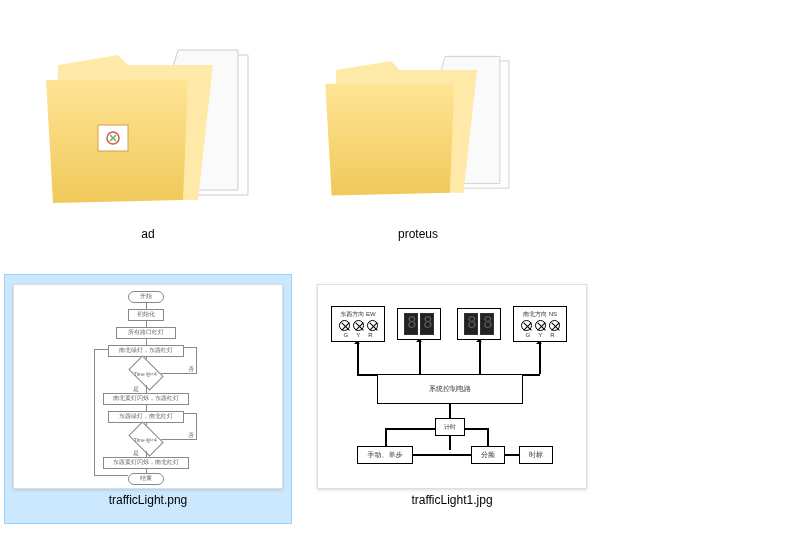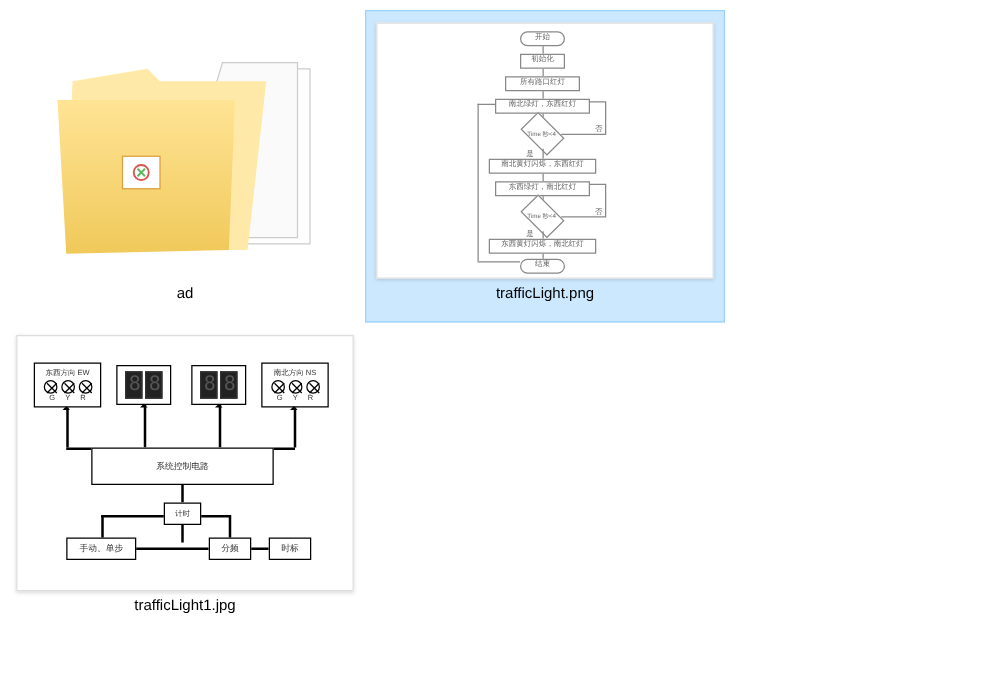--- a/index.html
+++ b/index.html
@@ -8,21 +8,21 @@
     font-size: 12px;
     background: #ffffff;
     width: 805px;
     height: 547px;
     overflow: hidden;
   }
   .file-grid {
     display: flex;
     flex-wrap: wrap;
     padding: 8px 4px;
-    gap: 0;
+    gap: 16px;
   }
   .file-item {
     width: 288px;
     height: 250px;
     display: flex;
     flex-direction: column;
     align-items: center;
     justify-content: flex-start;
     padding: 6px;
     border: 1px solid transparent;
@@ -179,20 +179,37 @@
         </defs>
         <rect x="60" y="100" width="30" height="26" fill="#fff" stroke="#d9a03c" stroke-width="1"></rect>
         <circle cx="75" cy="113" r="6" fill="none" stroke="#d9534f" stroke-width="1.5"></circle>
         <path d="M 72 110 L 78 116 M 78 110 L 72 116" stroke="#5cb85c" stroke-width="1.5"></path>
       </svg>
     </div>
     <div class="file-label">ad</div>
   </div>
 
 
+  <div class="file-item" style="width:220px">
+    <div class="icon-wrap" style="width:210px">
+      <svg class="folder-svg" viewBox="0 0 220 190" style="width:200px">
+        <path d="M 150 30 L 210 30 L 210 170 L 160 170 L 120 130 Z" fill="#fefefe" stroke="#ccc" stroke-width="1"></path>
+        <path d="M 140 25 L 200 25 L 200 165 L 150 165 L 110 125 Z" fill="#fafafa" stroke="#ccc" stroke-width="1"></path>
+        <path d="M 20 40 L 80 30 L 90 40 L 175 40 L 160 175 L 15 175 Z" fill="#ffe9a8"></path>
+        <path d="M 8 55 L 150 55 L 145 175 L 15 178 Z" fill="url(#fg3)"></path>
+        <defs>
+          <linearGradient id="fg3" x1="0" y1="0" x2="0" y2="1">
+            <stop offset="0" stop-color="#ffe495"></stop>
+            <stop offset="1" stop-color="#f0c95a"></stop>
+          </linearGradient>
+        </defs>
+      </svg>
+    </div>
+    <div class="file-label">proteus</div>
+  </div>
 
   <div class="file-item selected">
     <div class="icon-wrap">
       <div class="thumb">
         <div class="flowchart">
           <div class="fc-box" style="left:70px;top:0;width:36px;border-radius:6px">开始</div>
           <div class="fc-line" style="left:88px;top:12px;width:1px;height:6px"></div>
           <div class="fc-box" style="left:70px;top:18px;width:36px">初始化</div>
           <div class="fc-line" style="left:88px;top:30px;width:1px;height:6px"></div>
           <div class="fc-box" style="left:58px;top:36px;width:60px">所有路口红灯</div>

